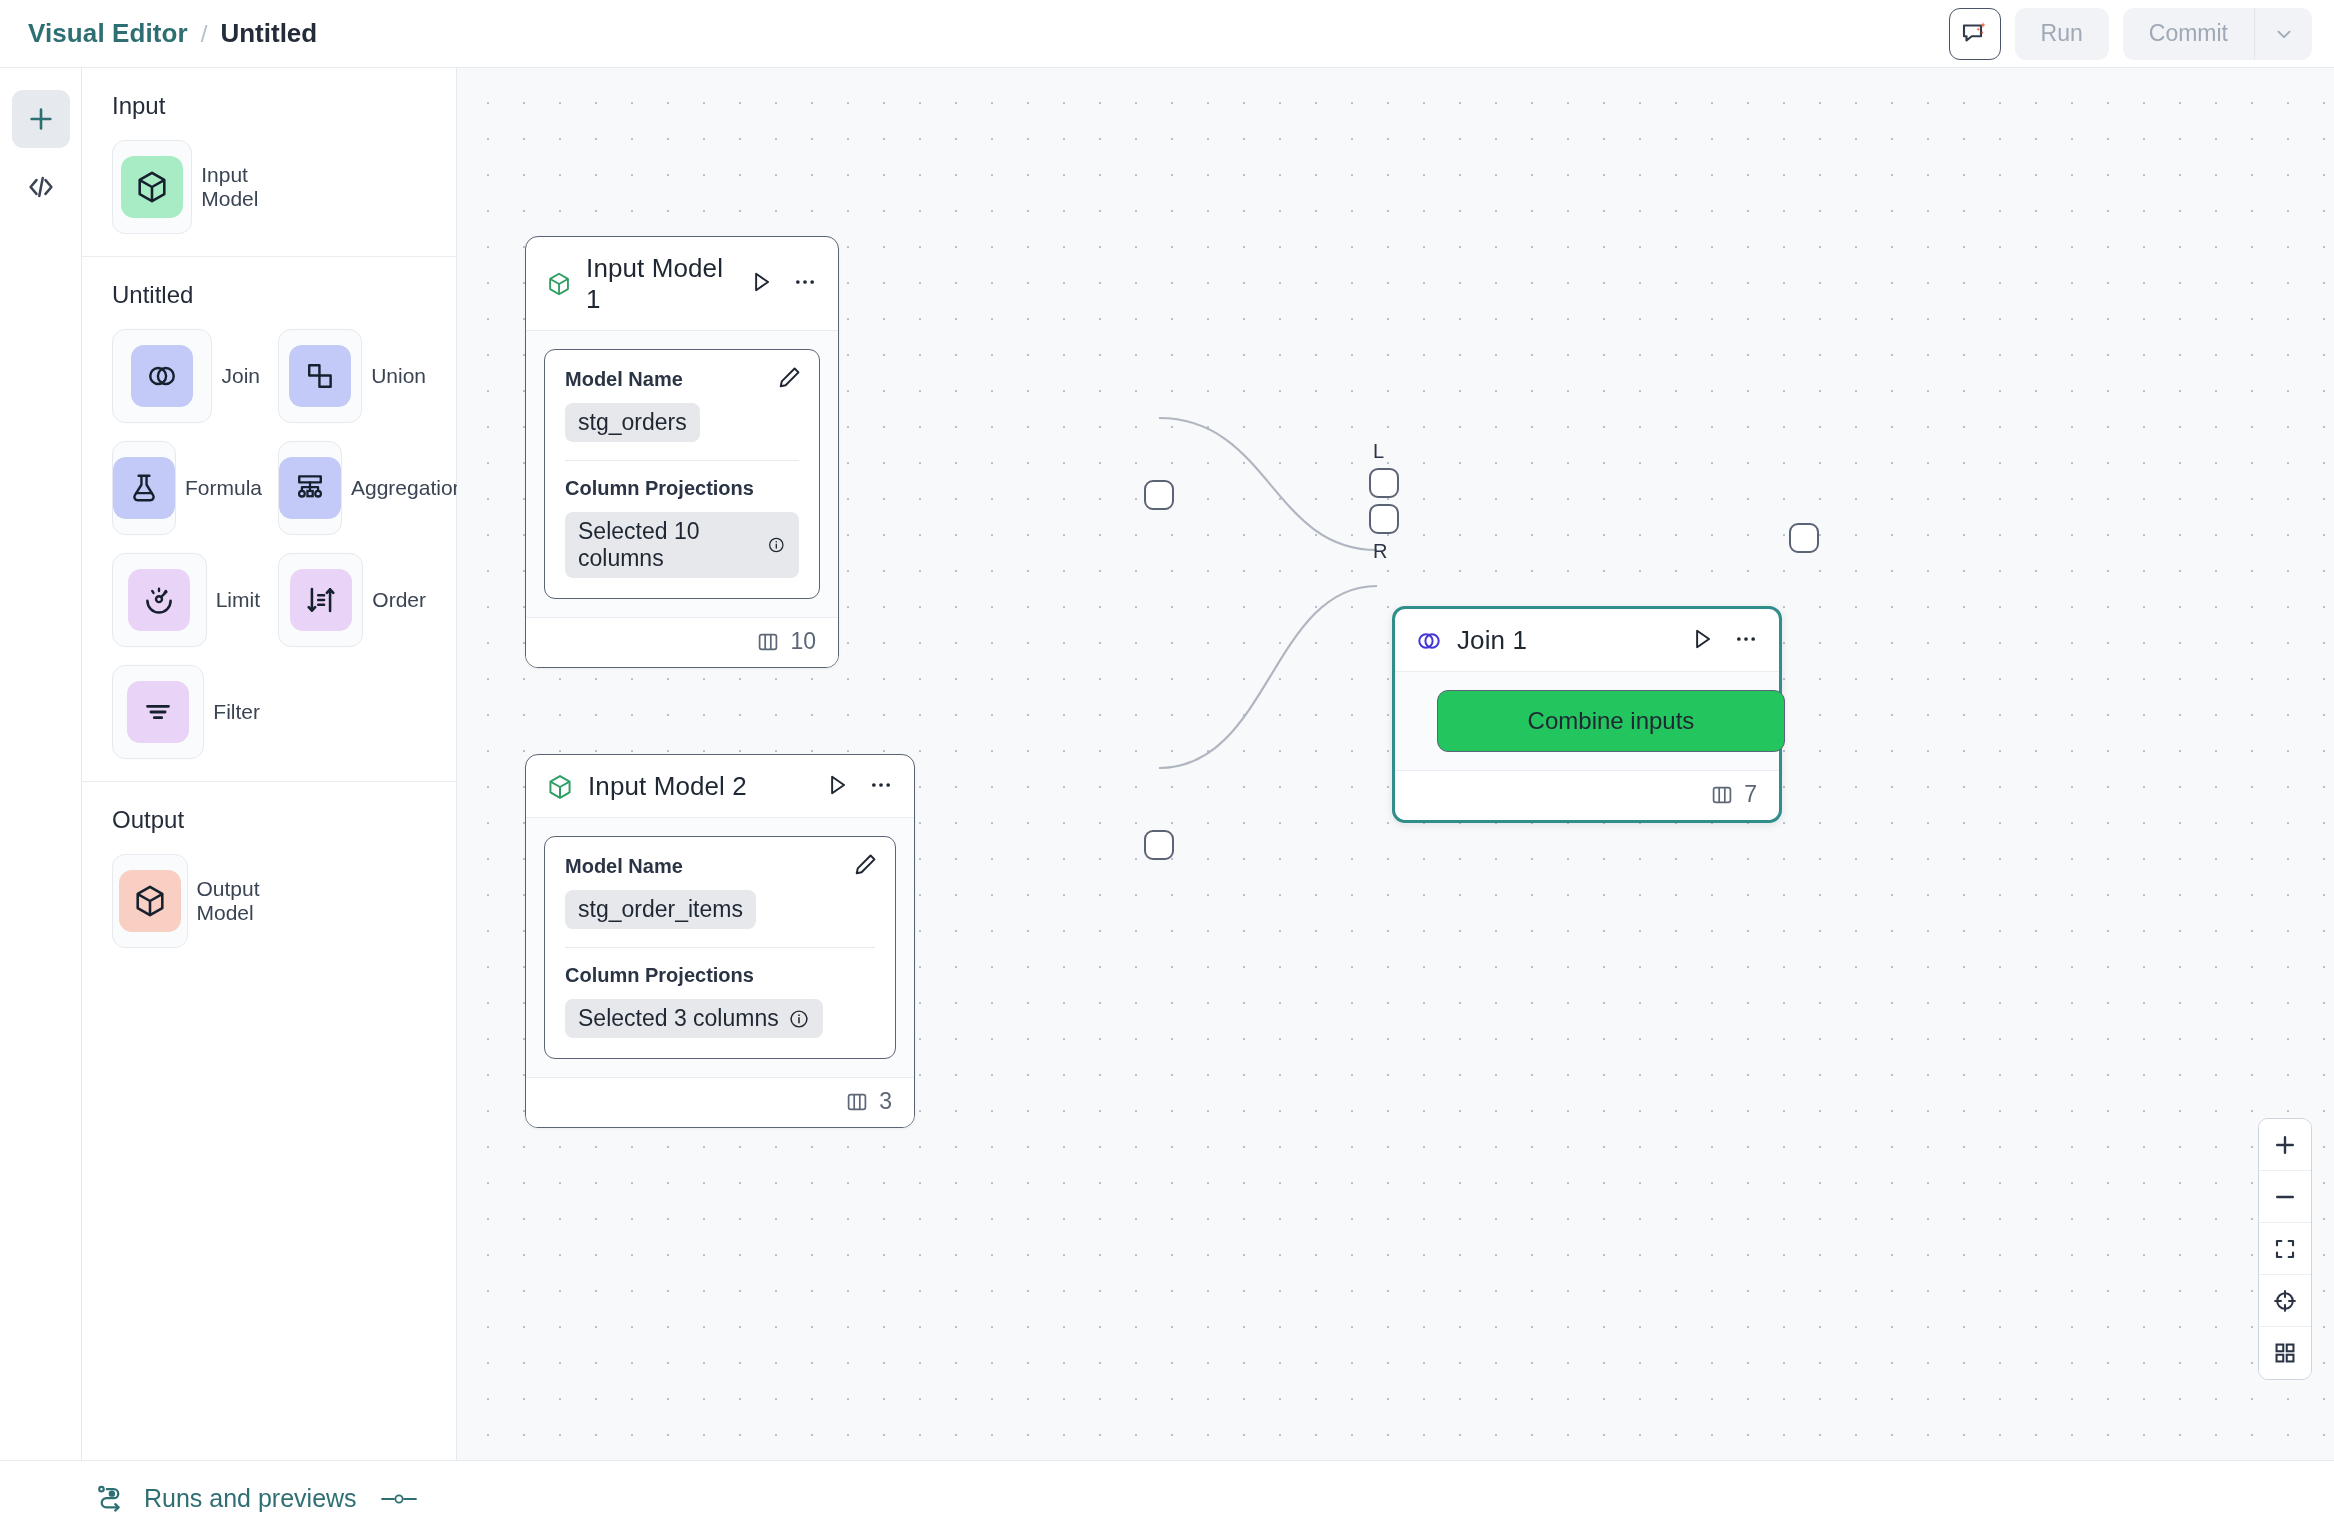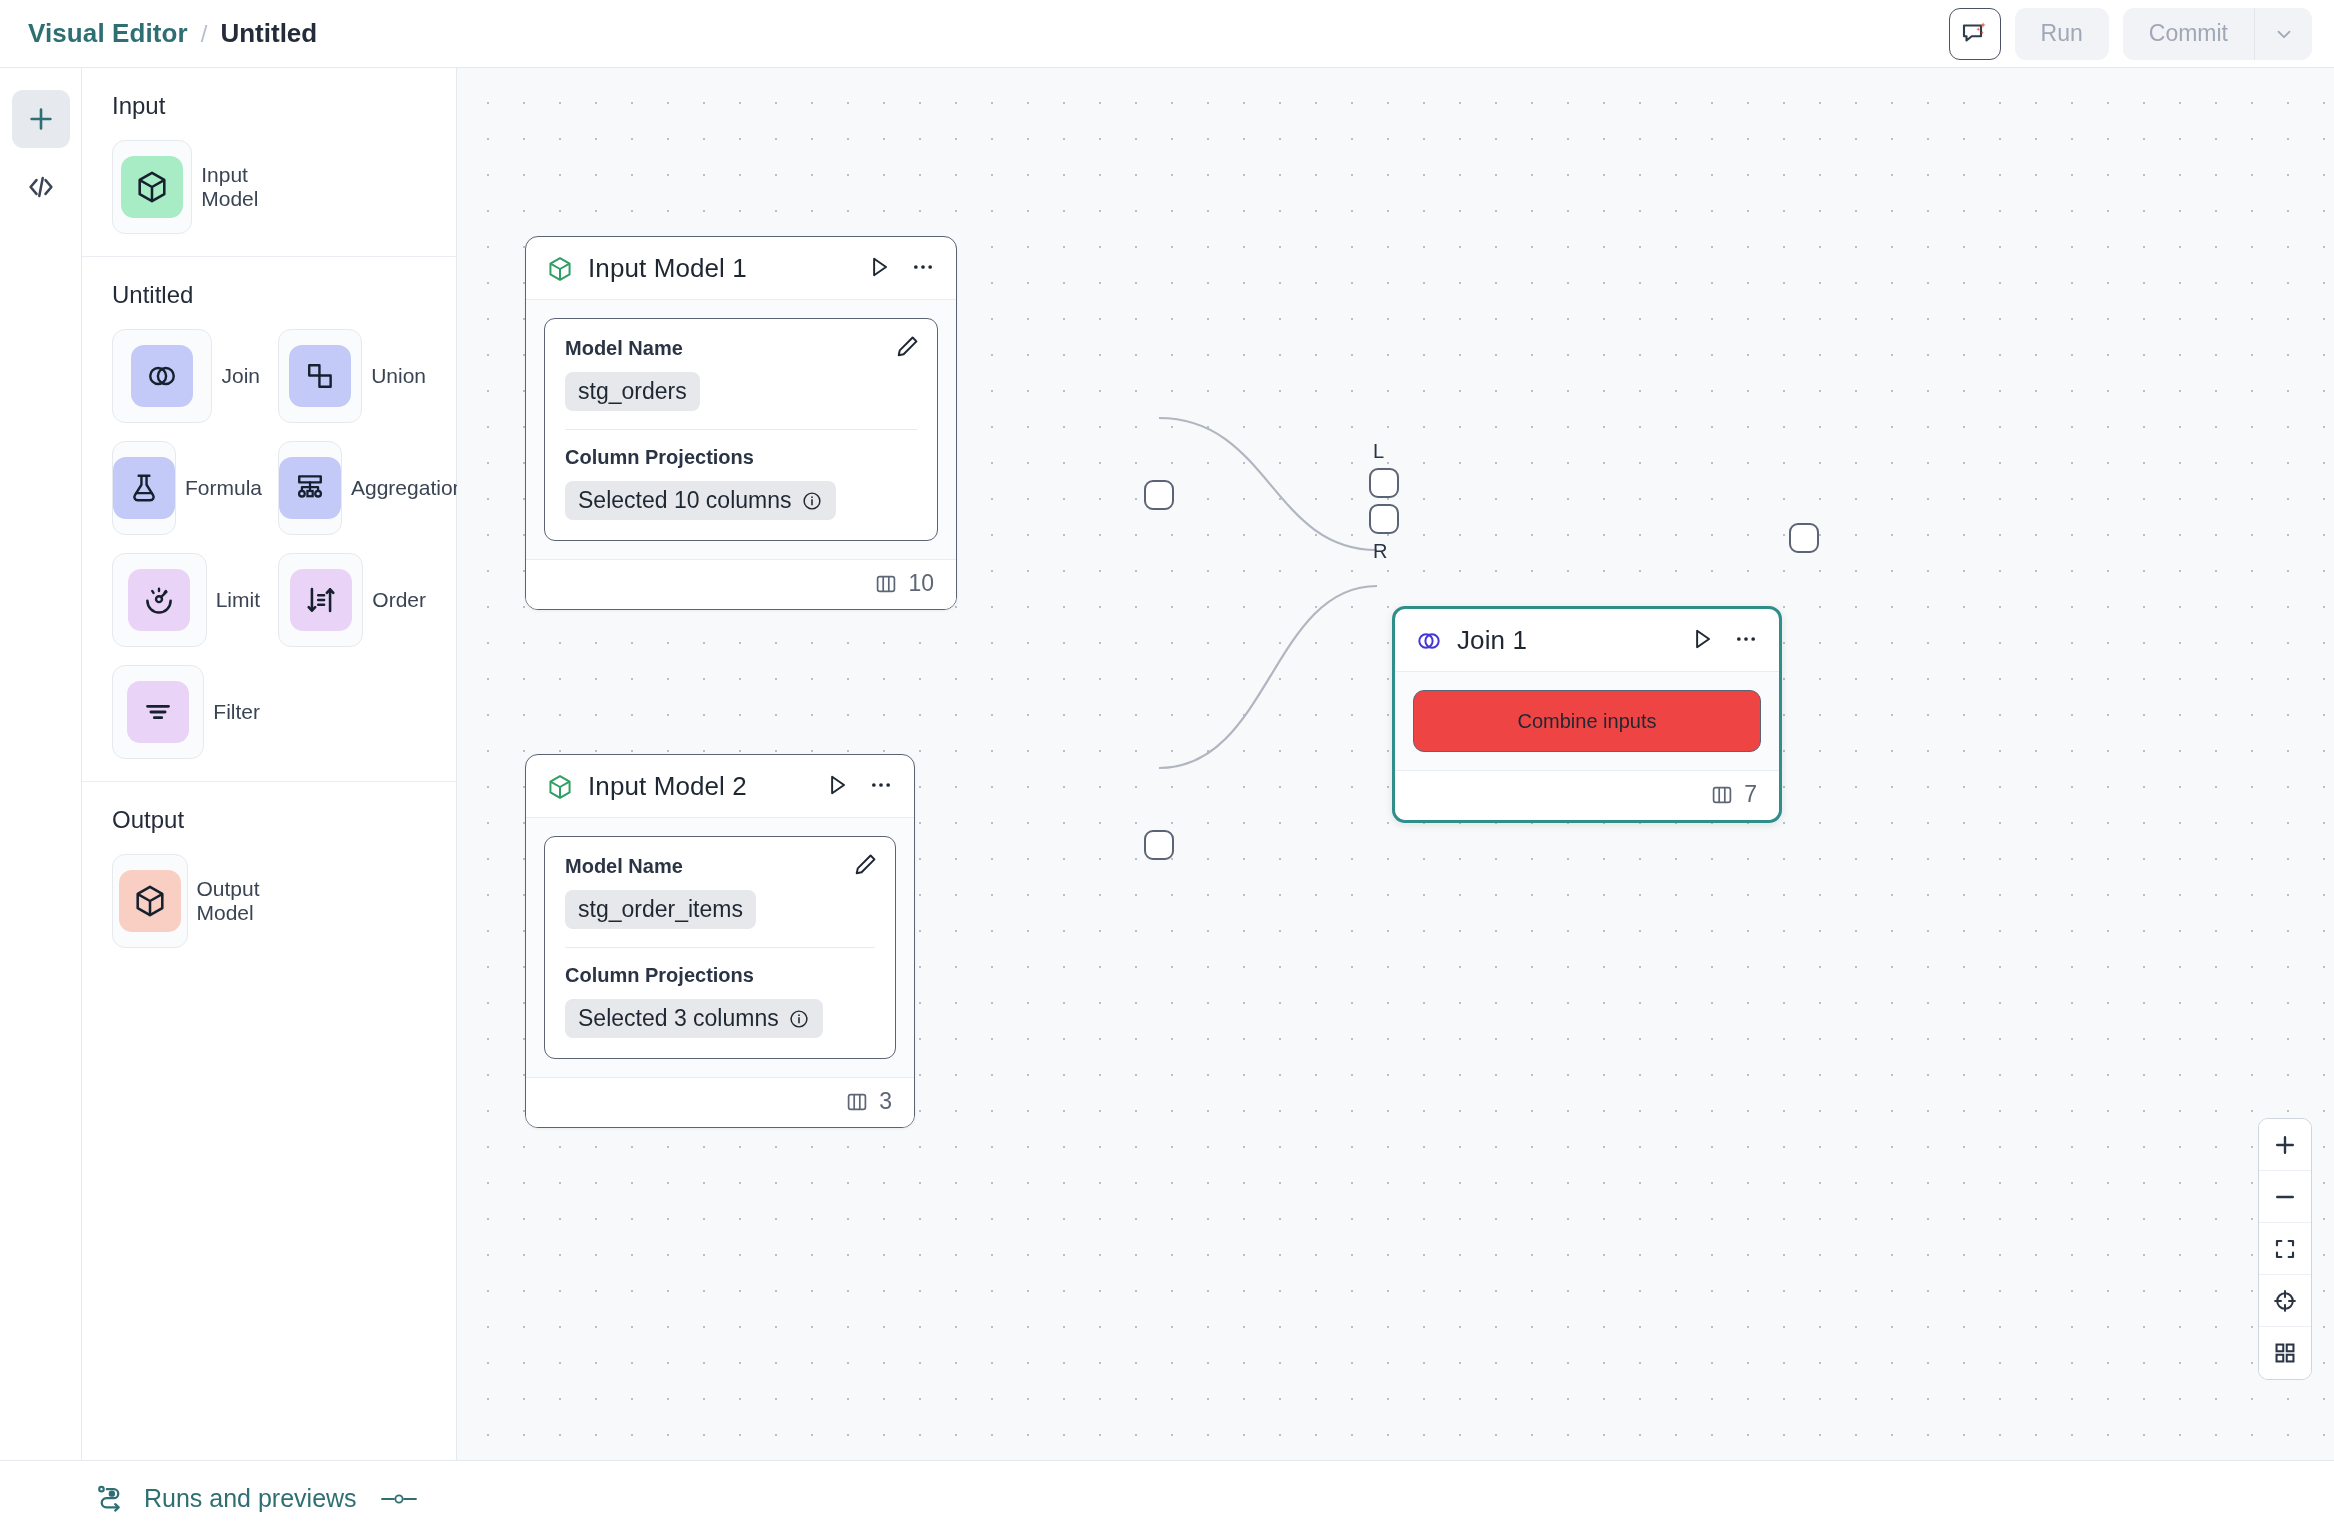--- a/index.html
+++ b/index.html
@@ -124,23 +124,23 @@
   .inner-sep { height: 1px; background: #e6e9ee; margin: 18px 0 16px 0; }
   .edit-btn { position: absolute; top: 14px; right: 16px; }
   .node-foot {
     border-top: 1px solid #e9ecf1; background: #fff; padding: 10px 22px 12px 22px;
     display: flex; justify-content: flex-end; align-items: center; gap: 10px;
     border-radius: 0 0 12px 12px;
   }
   .foot-count { font-size: 23px; color: #5c6676; }
 
   .combine-btn {
-    width: 100%; border: 1.5px solid #5b6475; border-radius: 11px; background: #ef4444;
+    width: 100%; border: 1.5px solid #5b6475; border-radius: 11px; background: #22c55e;
     height: 62px; display: flex; align-items: center; justify-content: center;
-    font-size: 20px; color: #1f2733; font-family: inherit;
+    font-size: 24px; color: #1f2733; font-family: inherit; margin-left: 24px;
   }
 
   
   .port {
     position: absolute; width: 30px; height: 30px; border-radius: 9px;
     background: #fff; border: 2px solid #5b6475;
   }
   .port-lbl { position: absolute; font-size: 20px; color: #2b3445; }
 
   
@@ -344,21 +344,21 @@
     </div>
 
     <div class="canvas-wrap">
       <div class="canvas"></div>
 
       <svg class="edges" viewBox="0 0 1877 1392" preserveAspectRatio="none">
         <path d="M702 350 C 812 350, 815 482, 920 482" stroke="#b0b6c0" stroke-width="2.2" fill="none"></path>
         <path d="M702 700 C 812 700, 815 518, 920 518" stroke="#b0b6c0" stroke-width="2.2" fill="none"></path>
       </svg>
 
-      <div class="node" style="left:68px; top:168px; width:432px;">
+      <div class="node" style="left:68px; top:168px; width:314px;">
         <div class="node-head">
           <svg width="28" height="28" viewBox="0 0 24 24" fill="none">
             <path d="M12 2.6l8.2 4.7v9.4L12 21.4 3.8 16.7V7.3z" stroke="#2f9e63" stroke-width="1.7" stroke-linejoin="round"></path>
             <path d="M3.9 7.4L12 12l8.1-4.6M12 12v9.3" stroke="#2f9e63" stroke-width="1.7" stroke-linejoin="round"></path>
           </svg>
           <span class="node-title">Input Model 1</span>
           <div class="node-head-actions">
             <div>
               <svg width="26" height="26" viewBox="0 0 24 24" fill="none">
                 <path d="M7.5 4.4l11 7.6-11 7.6z" stroke="#1f2733" stroke-width="1.8" stroke-linejoin="round"></path>

